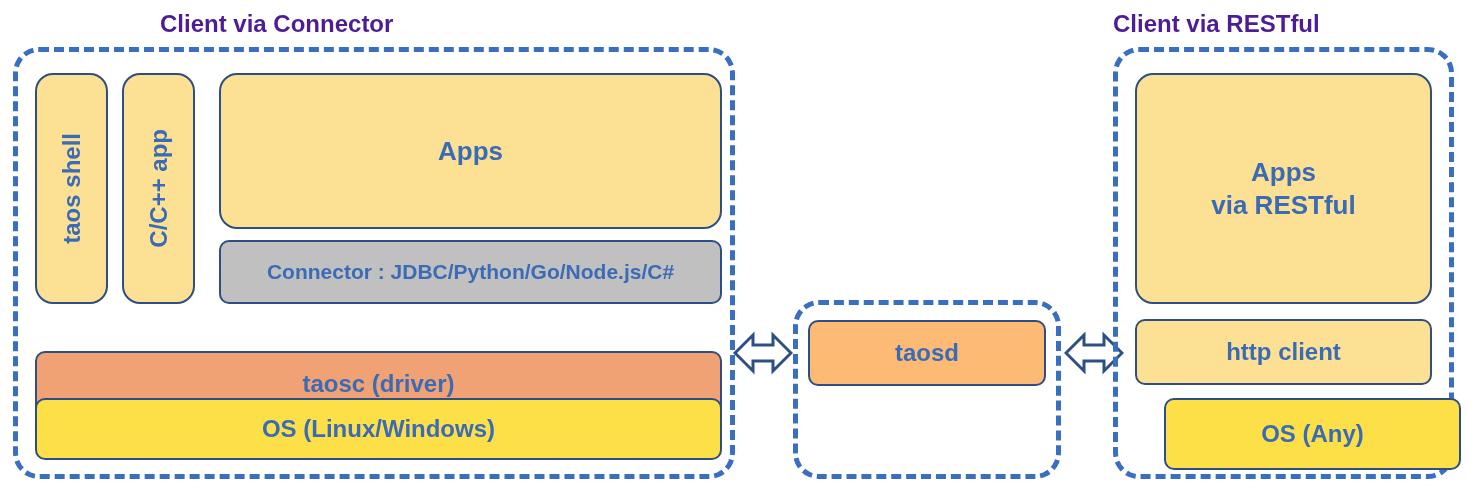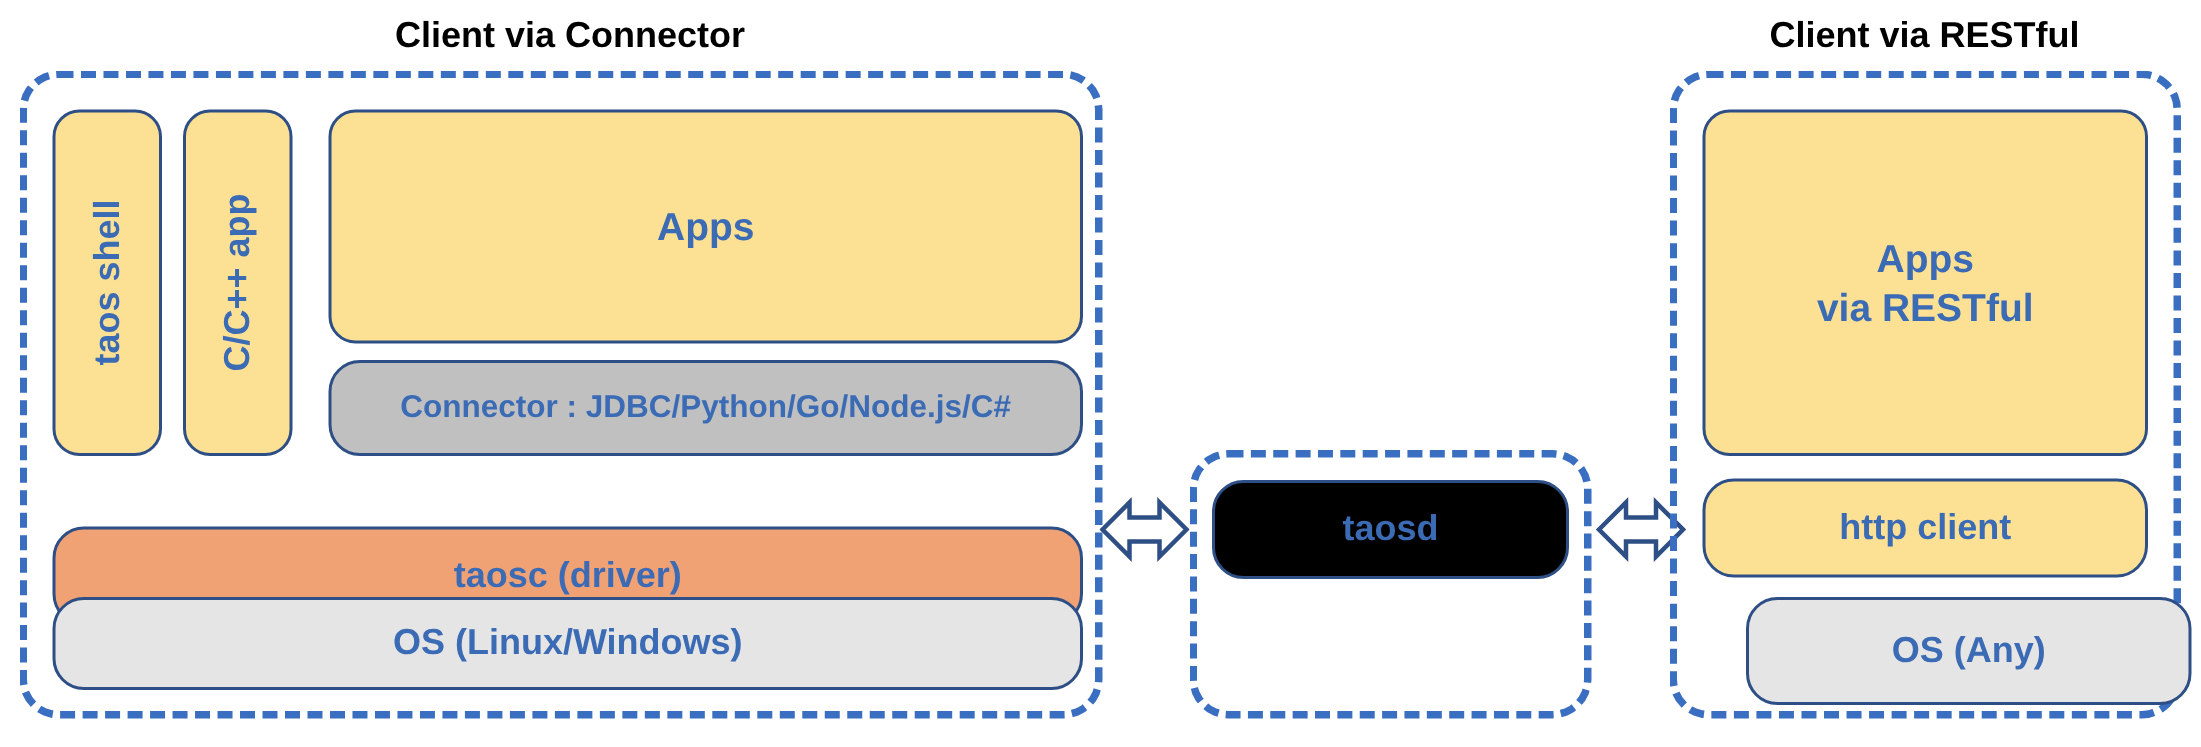--- a/index.html
+++ b/index.html
@@ -19,22 +19,22 @@
     background: #ffffff;
     overflow: hidden;
   }
 
   
   .caption {
     position: absolute;
     font-family: "Liberation Sans", sans-serif;
     font-weight: bold;
     font-size: 24px;
-    color: #000000;
-    text-align: center;
+    color: #4c1d95;
+    text-align: left;
     white-space: nowrap;
     letter-spacing: 0px;
   }
 
   
   .group {
     position: absolute;
     border: 5px dashed #3A6EC0;
     border-radius: 26px;
     box-sizing: border-box;
@@ -54,32 +54,32 @@
     color: #3C6BB5;
     font-family: "Liberation Sans", sans-serif;
     font-weight: bold;
     font-size: 22px;
     line-height: 1.25;
     overflow: hidden;
   }
 
   .fill-yellow { background: #FCE194; }
   .fill-orange { background: #F0A275; }
-  .fill-blue   { background: #e5e5e5; }
-  .fill-green  { background: #000000; }
+  .fill-blue   { background: #fde047; }
+  .fill-green  { background: #fdba74; }
   .fill-gray   { background: #C0C0C0; }
 
   .vertical {
     writing-mode: vertical-rl;
     transform: rotate(180deg);
     white-space: nowrap;
   }
 
   .block.radius-lg { border-radius: 18px; }
-  .block.radius-sm { border-radius: 21px; }
+  .block.radius-sm { border-radius: 10px; }
 
   .fs-26 { font-size: 26px; }
   .fs-24 { font-size: 24px; }
   .fs-21 { font-size: 21px; }
 
   
   .arrow {
     position: absolute;
   }
   .arrow svg { display: block; }

